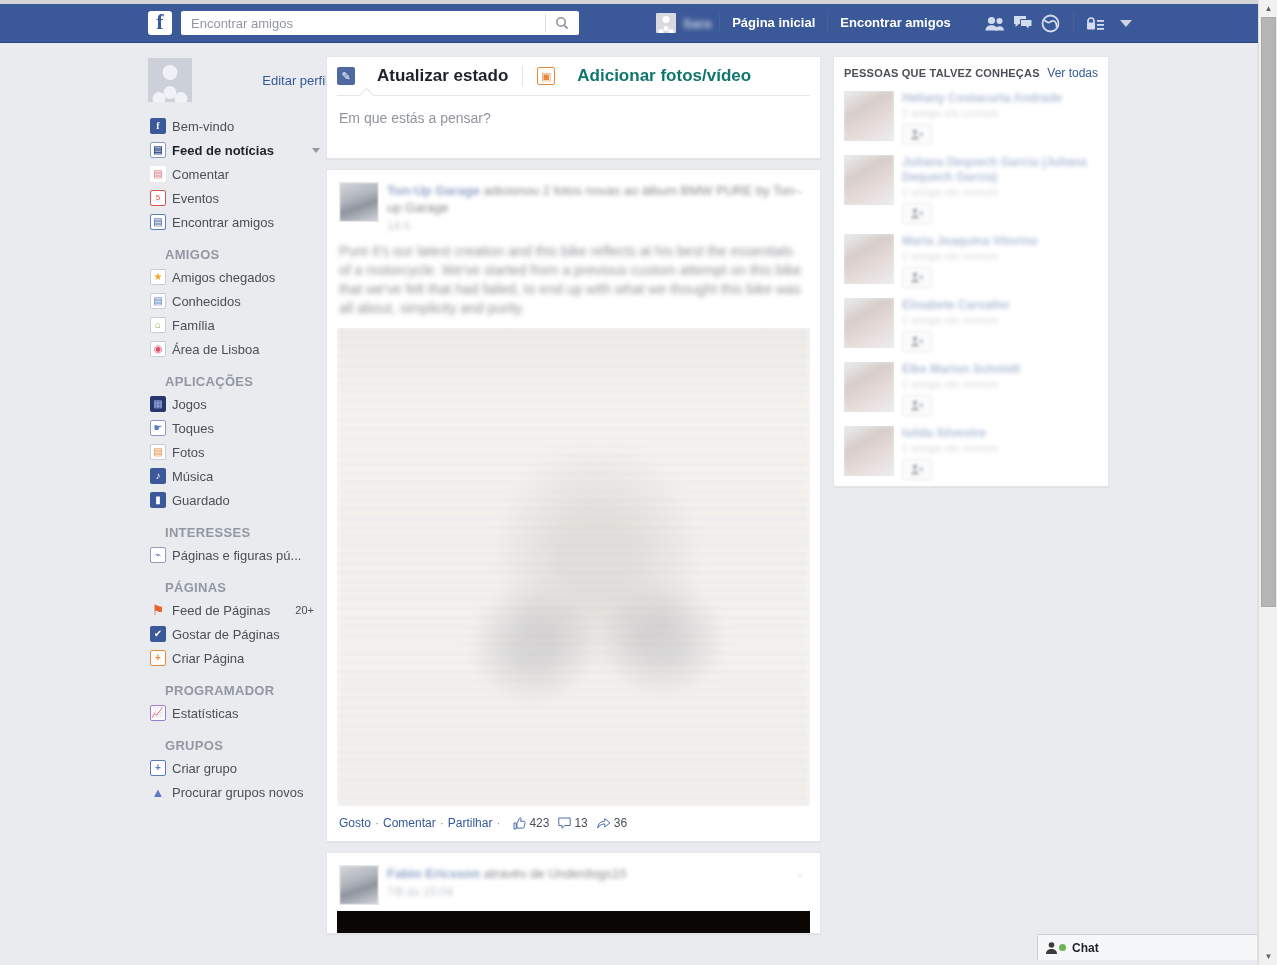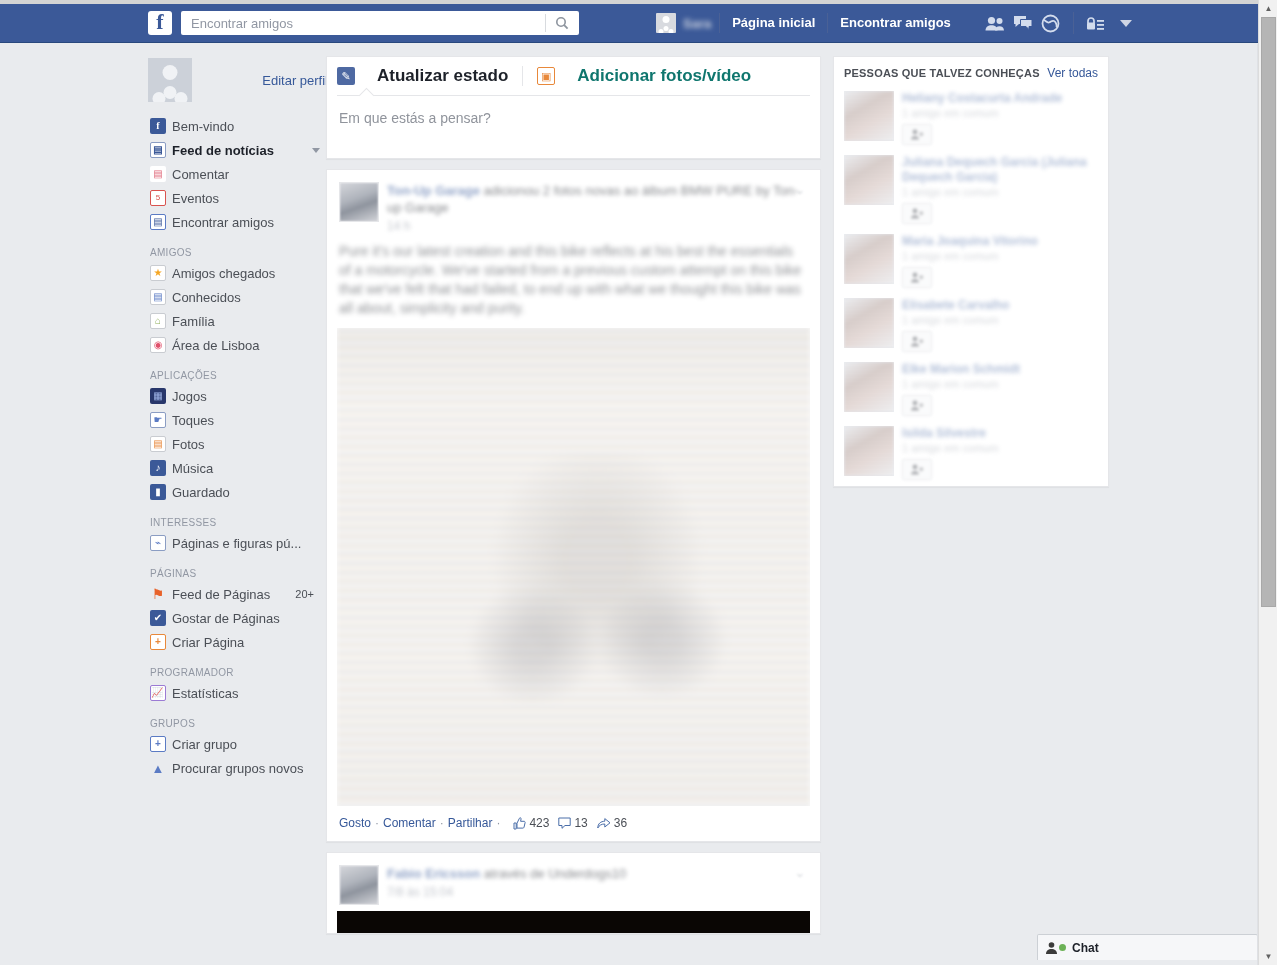--- a/index.html
+++ b/index.html
@@ -126,22 +126,22 @@
   }
   .sb-label { font-size: 13px; color: #4b4f56; white-space: nowrap; }
   .sb-item.active .sb-label { color: #1d2129; font-weight: bold; }
   .sb-count { margin-left: auto; font-size: 11px; color: #4b4f56; padding-right: 14px; }
   .sb-caret {
     position: absolute; right: 8px; width: 0; height: 0;
     border-left: 4px solid transparent; border-right: 4px solid transparent;
     border-top: 5px solid #9197a3;
   }
   .sb-head {
-    font-size: 10px; color: #9197a3; font-weight: normal;
-    letter-spacing: .3px; margin: 13px 0 3px 2px; text-transform: uppercase;
+    font-size: 13px; color: #9197a3; font-weight: bold;
+    letter-spacing: .3px; margin: 13px 0 3px 17px; text-transform: uppercase;
   }
 
   
   .ic-blue   { background:#3b5998; color:#fff; font-weight:bold; font-family:"Liberation Serif",serif; }
   .ic-news   { background:#fff; border:1px solid #8b9dc3; color:#3b5998; }
   .ic-msg    { background:#fff; color:#e06c7c; }
   .ic-evt    { background:#fff; border:1px solid #d9534f; color:#d9534f; font-size:8px; }
   .ic-ff     { background:#fff; border:1px solid #5b7bc4; color:#3b5998; }
   .ic-star   { background:#fff; border:1px solid #c9ccd1; color:#f5a623; }
   .ic-acq    { background:#fff; border:1px solid #c9ccd1; color:#5b7bc4; }

